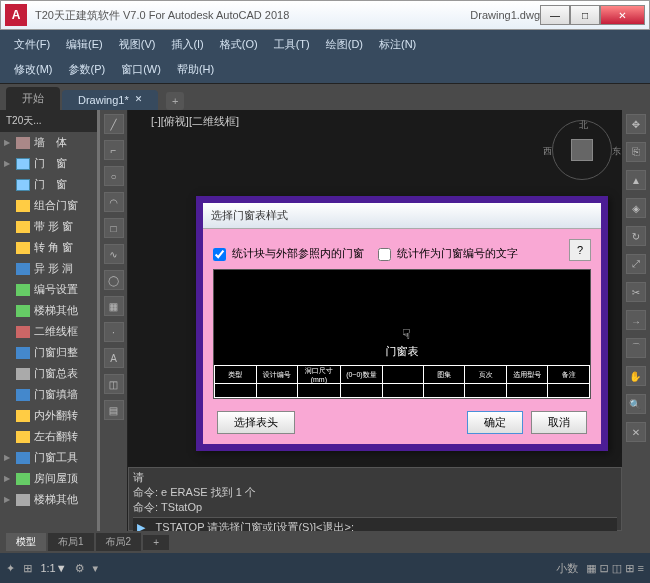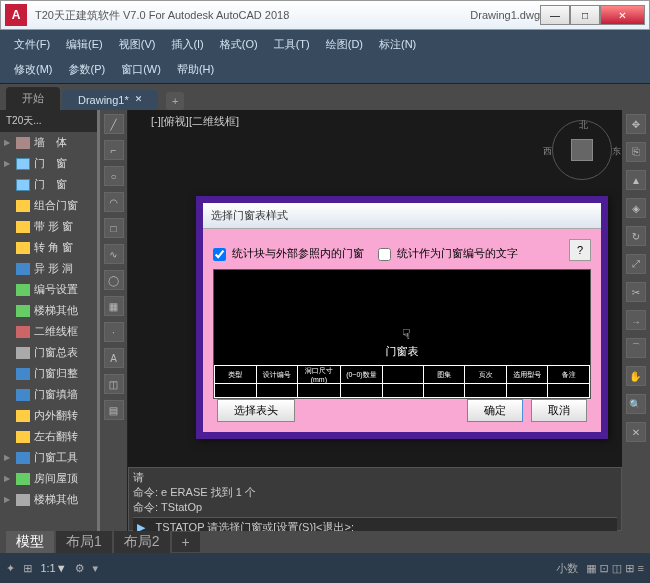--- a/index.html
+++ b/index.html
@@ -37,36 +37,36 @@
 .viewport{flex:1;background:#1a1a1a;position:relative}
 .vp-label{position:absolute;top:4px;left:23px;color:#ccc;font-size:11px}
 .compass{position:absolute;top:10px;right:10px;width:60px;height:60px;border:1px solid #555;border-radius:50%;display:flex;align-items:center;justify-content:center;color:#888;font-size:9px}
 .compass-cube{width:22px;height:22px;background:#666;border:1px solid #888}
 .nav-label{position:absolute;color:#888;font-size:9px}
 .right-toolbar{width:28px;background:#4a4a4a;display:flex;flex-direction:column;align-items:center;padding:4px 0;gap:8px}
 .cmd-area{position:absolute;bottom:52px;left:128px;right:28px;height:64px;background:#3a3a3a;border:1px solid #555;color:#ccc;font-size:10px;padding:2px 4px;font-family:monospace}
 .cmd-input{height:20px;background:#2b2b2b;border-top:1px solid #555;display:flex;align-items:center;padding:0 4px;margin-top:2px}
 .cmd-prompt{color:#8cf;margin-right:4px}
 .bottom-tabs{position:absolute;bottom:30px;left:0;right:0;height:22px;background:#4a4a4a;display:flex;align-items:center;padding:0 6px;gap:2px}
-.btab{padding:2px 10px;background:#333;color:#aaa;font-size:14px}
+.btab{padding:2px 10px;background:#333;color:#aaa;font-size:10px}
 .btab.active{background:#5a5a5a;color:#fff}
 .statusbar{position:absolute;bottom:0;left:0;right:0;height:30px;background:#2b3a4a;display:flex;align-items:center;padding:0 6px;gap:8px;color:#aaa;font-size:10px}
 .st-coord{color:#ccc}
 .dialog{position:absolute;top:196px;left:196px;width:412px;background:#f9a8d4;border:7px solid #4c1d95;box-shadow:2px 2px 8px rgba(0,0,0,0.5);z-index:10}
 .dlg-title{height:26px;background:linear-gradient(#fff,#dde5ee);border-bottom:1px solid #aaa;display:flex;align-items:center;padding:0 8px;color:#333}
 .dlg-body{padding:10px}
 .dlg-row{display:flex;align-items:flex-end;gap:6px;margin-bottom:8px}
 .chk{width:13px;height:13px}
 .help-btn{width:22px;height:22px;border:1px solid #999;background:#eee;margin-left:auto}
 .preview{height:130px;background:#000;border:1px solid #555;position:relative;display:flex;flex-direction:column;align-items:center;justify-content:flex-end}
 .pv-title{color:#fff;font-size:11px;margin-bottom:6px}
 .pv-table{border-collapse:collapse}
 .pv-table td{border:1px solid #fff;width:46px;height:14px;color:#fff;font-size:7px;text-align:center}
 .cursor-hand{position:absolute;top:56px;left:50%;color:#fff;font-size:14px}
-.dlg-btns{display:flex;gap:8px;margin-top:0;padding:0 4px}
+.dlg-btns{display:flex;gap:8px;margin-top:12px;padding:0 4px}
 .dlg-btn{padding:3px 16px;border:1px solid #888;background:linear-gradient(#fff,#e0e0e0);cursor:pointer}
 .dlg-btn.primary{border:1px solid #4a90d9}
 .spacer{flex:1}
 .watermark{position:absolute;top:50%;left:50%;transform:translate(-50%,-50%) rotate(-20deg);color:rgba(180,180,180,0.15);font-size:16px;pointer-events:none}
 </style>
 </head>
 <body>
 
 <div class="titlebar">
   <div class="app-icon">A</div>
@@ -155,27 +155,27 @@
         <span class="tree-icon ic-green"></span>
         <span>楼梯其他</span>
       </div>
     <div class="tree-item">
         <span class="arrow"></span>
         <span class="tree-icon ic-red"></span>
         <span>二维线框</span>
       </div>
     <div class="tree-item">
         <span class="arrow"></span>
+        <span class="tree-icon ic-blue"></span>
+        <span>门窗归整</span>
+      </div>
+    <div class="tree-item">
+        <span class="arrow"></span>
         <span class="tree-icon ic-grid"></span>
         <span>门窗总表</span>
-      </div>
-    <div class="tree-item">
-        <span class="arrow"></span>
-        <span class="tree-icon ic-blue"></span>
-        <span>门窗归整</span>
       </div>
     <div class="tree-item">
         <span class="arrow"></span>
         <span class="tree-icon ic-blue"></span>
         <span>门窗填墙</span>
       </div>
     <div class="tree-item">
         <span class="arrow"></span>
         <span class="tree-icon ic-yellow"></span>
         <span>内外翻转</span>

